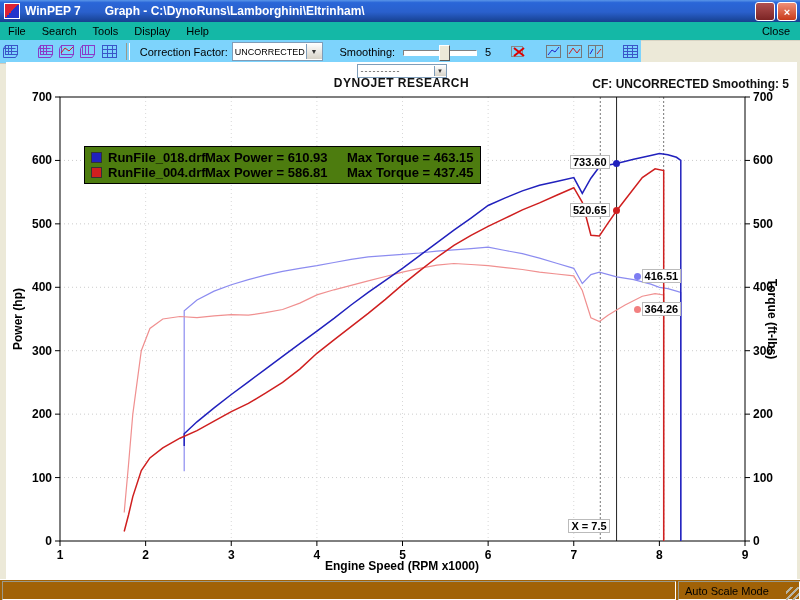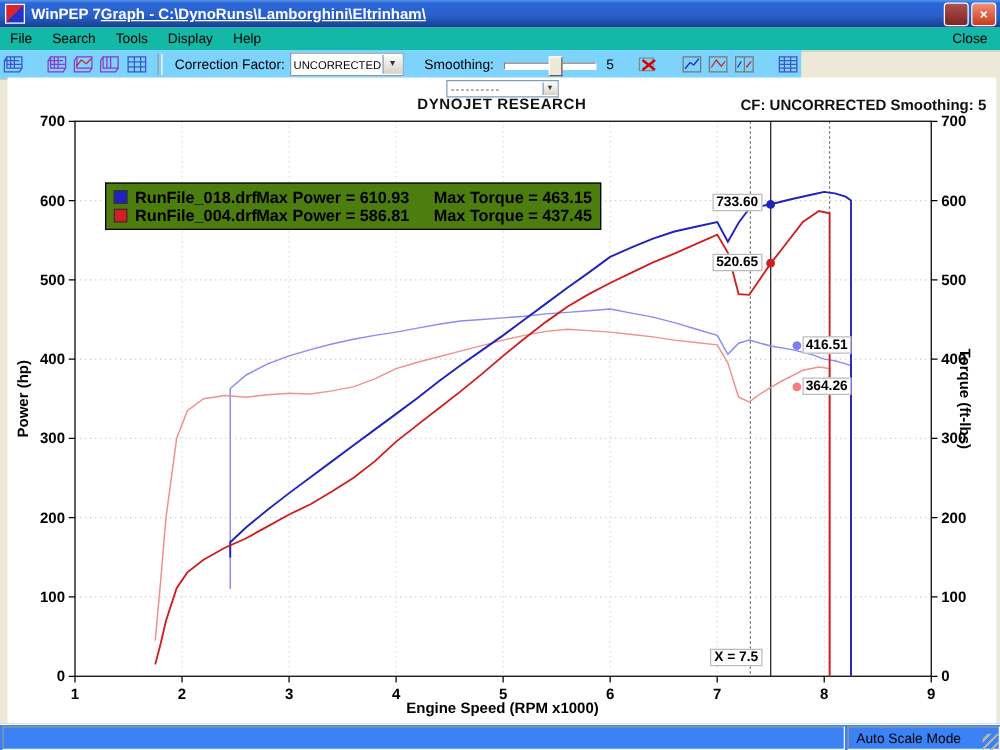--- a/index.html
+++ b/index.html
@@ -5,21 +5,21 @@
   html,body{margin:0;padding:0;}
   body{width:800px;height:600px;position:relative;overflow:hidden;background:#ece9d8;
        font-family:"Liberation Sans",sans-serif;-webkit-font-smoothing:antialiased;}
 
   
   .titlebar{position:absolute;left:0;top:0;width:800px;height:22px;
     background:linear-gradient(180deg,#5a96e8 0%,#2a66d8 12%,#2a60cc 55%,#16408f 100%);
     display:flex;align-items:center;color:#fff;font-size:12px;font-weight:bold;}
   .app-icon{width:14px;height:14px;margin:0 5px 0 4px;border:1px solid #fff;
     background:linear-gradient(135deg,#d23 0 50%,#23c 50% 100%);}
-  .titlebar .doc-title{margin-left:0;font-weight:bold;text-decoration:underline;}
+  .titlebar .doc-title{margin-left:24px;font-weight:bold;}
   .win-buttons{position:absolute;right:3px;top:2px;display:flex;gap:2px;}
   .wbtn{width:18px;height:17px;border-radius:3px;border:1px solid #fff;
     display:flex;align-items:center;justify-content:center;color:#fff;font-size:11px;font-weight:bold;}
   .wbtn-max{background:linear-gradient(#b05050,#7c2424);}
   .wbtn-close{background:linear-gradient(#f09078,#d44t12,#c33a12);background:linear-gradient(#f09078,#c83a1a);}
 
   
   .menubar{position:absolute;left:0;top:22px;width:800px;height:18px;background:#14b8a6;
     display:flex;align-items:center;font-size:11px;border-bottom:1px solid #d8d4c4;}
   .menu-item{padding:2px 8px;color:#000;}
@@ -59,21 +59,21 @@
   .chip{display:inline-block;width:9px;height:9px;border:1px solid #333;margin-right:6px;}
   .lg-file{display:inline-block;width:97px;}
   .lg-p{display:inline-block;width:142px;}
   .tick{font:bold 12px "Liberation Sans",sans-serif;fill:#000;}
   .axis-title{font:bold 12px "Liberation Sans",sans-serif;fill:#000;}
   .cursor-label{position:absolute;background:#fff;padding:0 2px;font-size:11px;font-weight:bold;
     color:#000;border:1px solid #bbb;white-space:nowrap;}
   .dot{position:absolute;width:7px;height:7px;border-radius:50%;}
 
   
-  .statusbar{position:absolute;left:0;top:579px;width:800px;height:21px;background:#3b82f6;
+  .statusbar{position:absolute;left:0;top:579px;width:800px;height:21px;background:#a16207;
     display:flex;align-items:center;font-size:11px;border-top:1px solid #fff;}
   .status-panel{height:17px;margin-left:2px;border:1px solid;border-color:#9a998a #fff #fff #9a998a;
     display:flex;align-items:center;padding:0 6px;}
   .status-spacer{flex:1;}
   .status-right{width:108px;}
   .grip{position:absolute;right:1px;bottom:1px;width:13px;height:13px;
     background:repeating-linear-gradient(135deg,transparent 0 3px,#b8b5a5 3px 5px);}
 </style>
 </head>
 <body>

